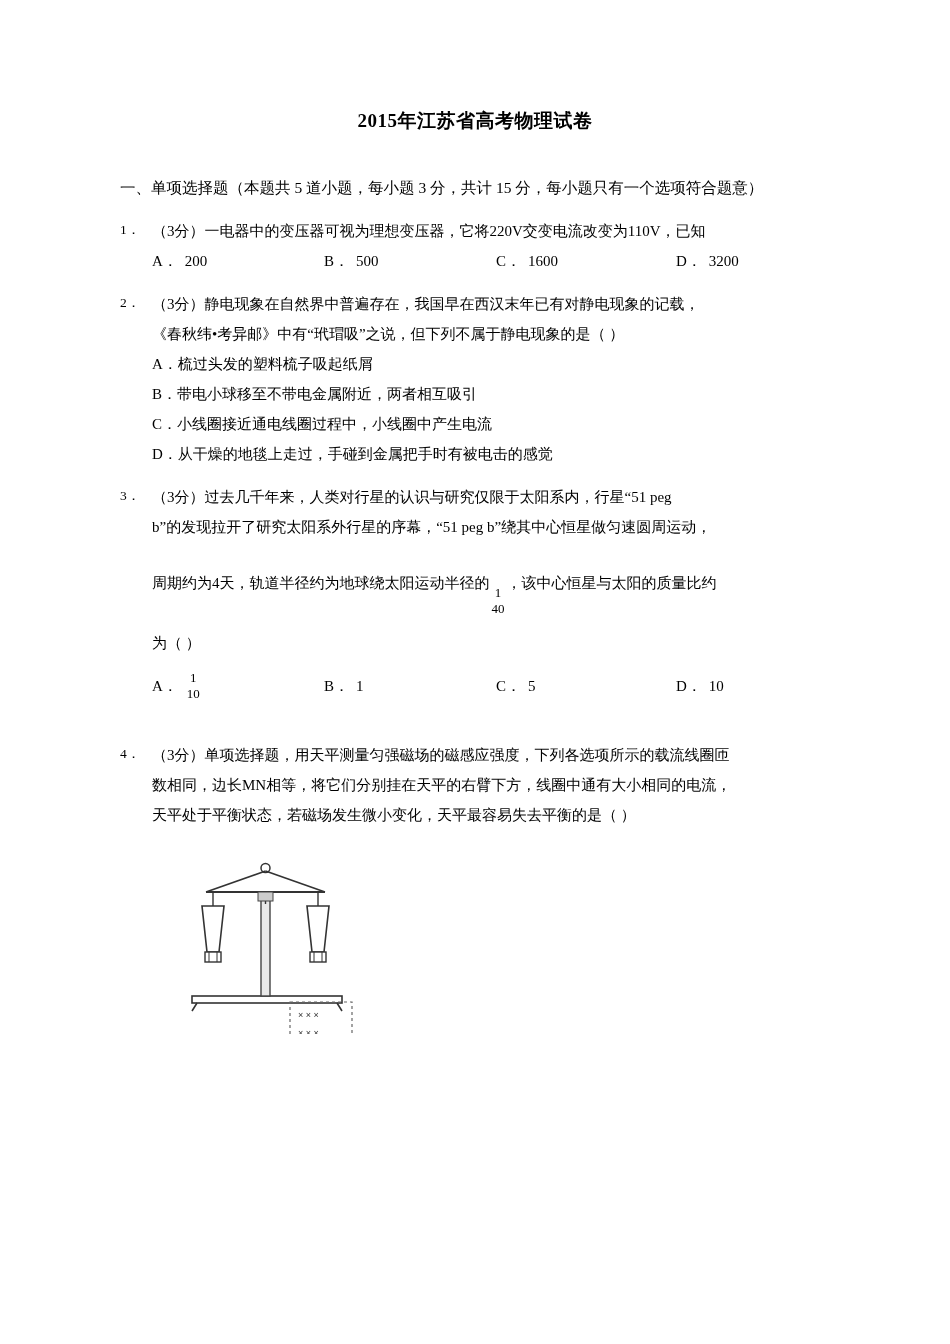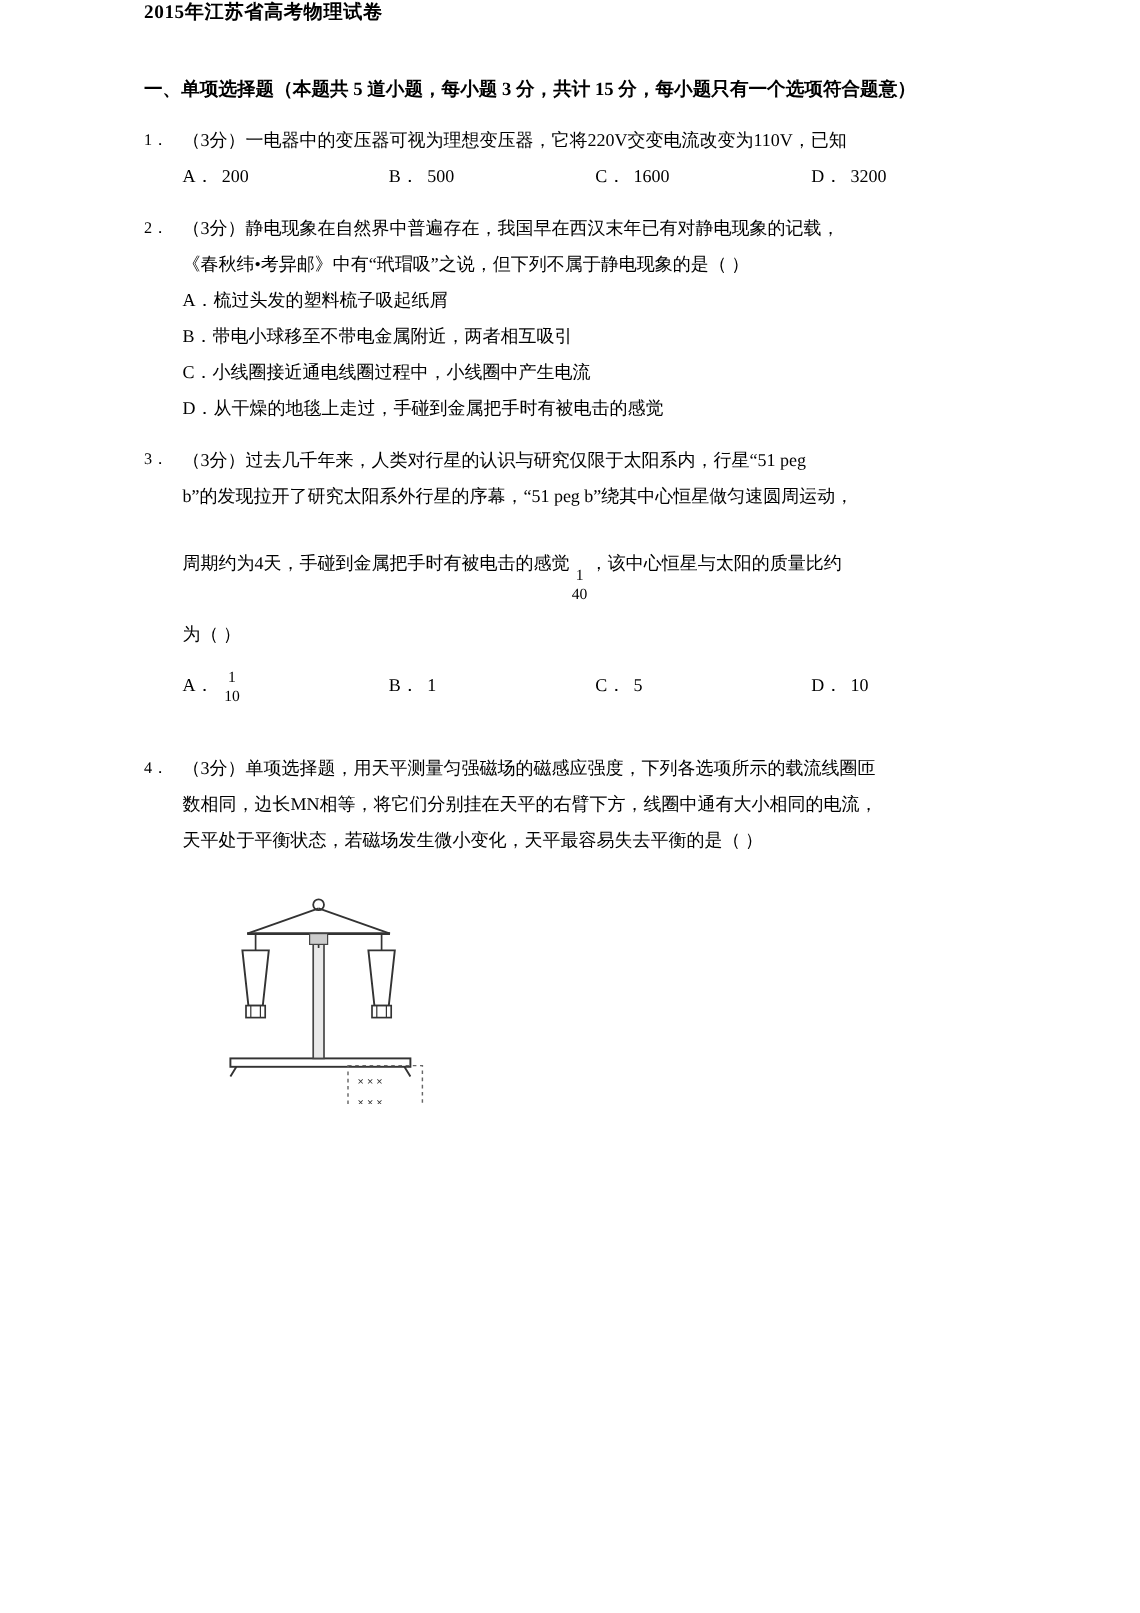--- a/index.html
+++ b/index.html
@@ -16,28 +16,29 @@
     overflow: hidden;
   }
   .page {
     width: 950px;
     height: 1344px;
     position: relative;
     box-sizing: border-box;
     padding: 0 120px;
   }
   .doc-title {
-    text-align: left;
-    font-size: 16px;
+    text-align: center;
+    font-size: 19px;
     font-weight: bold;
+    margin-top: 108px;
     letter-spacing: 0.5px;
   }
   .section-head {
     font-size: 15.5px;
-    font-weight: bold;
+    font-weight: normal;
     margin-top: 38px;
     line-height: 2.0;
     text-align: justify;
   }
   .q-block {
     margin-top: 13px;
     position: relative;
     font-size: 15px;
     line-height: 2.0;
   }
@@ -133,21 +134,21 @@
     </div>
   </div>
 
   <div class="q-block">
     <div class="q-num">3．</div>
     <div class="q-body">
       <p>（3分）过去几千年来，人类对行星的认识与研究仅限于太阳系内，行星“51 peg</p>
       <p>b”的发现拉开了研究太阳系外行星的序幕，“51 peg b”绕其中心恒星做匀速圆周运动，</p>
       <div class="spacer-sm"></div>
       <p>
-        <span>周期约为4天，手碰到金属把手时有被电击的感觉</span><span class="frac-inline">
+        <span>周期约为4天，轨道半径约为地球绕太阳运动半径的</span><span class="frac-inline">
             <span class="num">1</span>
             <span class="den">40</span>
           </span><span>，该中心恒星与太阳的质量比约</span>
       </p>
       <div class="spacer-xs"></div>
       <p>为（      ）</p>
       <div class="spacer-xs"></div>
     </div>
   </div>
   <div class="options">

